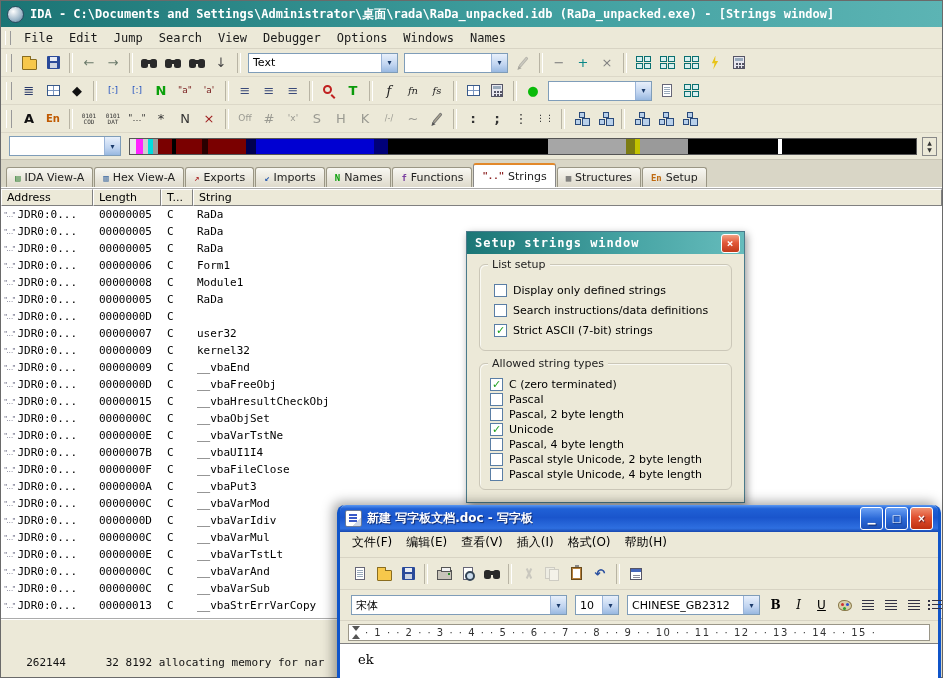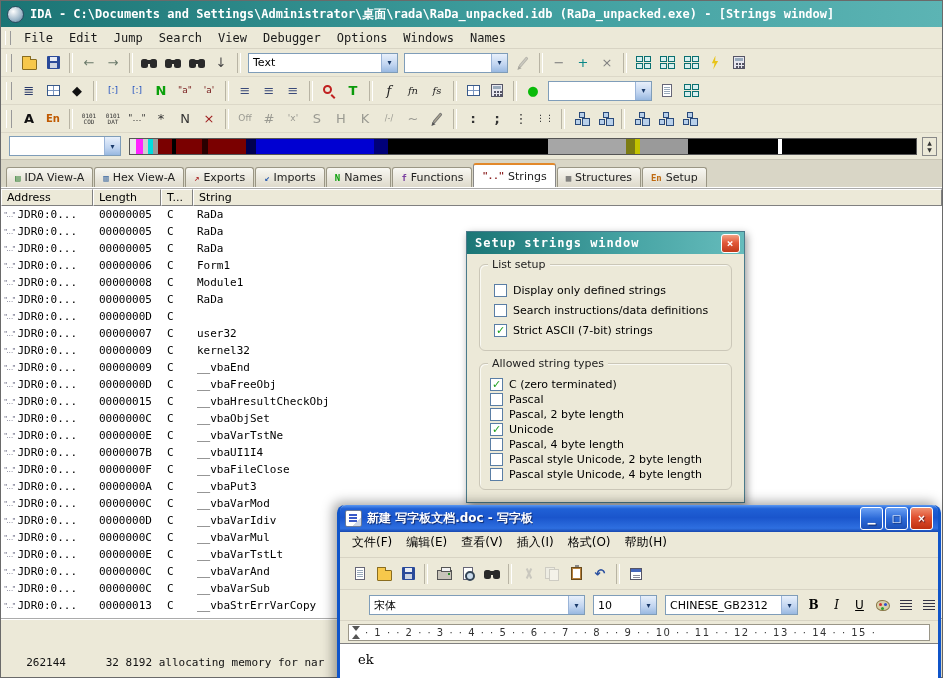--- a/index.html
+++ b/index.html
@@ -98,21 +98,21 @@
   .wp-btns{margin-left:auto;display:flex;gap:2px}
   .wp-btn{width:21px;height:21px;border:1px solid #fff;border-radius:3px;color:#fff;font-size:10px;
           display:flex;align-items:center;justify-content:center;
           background:linear-gradient(180deg,#6aa0f4,#2c6ad8 50%,#1c50b8)}
   .wp-btn.close{background:linear-gradient(180deg,#f09070,#e05030 45%,#c03010)}
   .wp-menu{height:25px;flex:none;display:flex;align-items:flex-start;padding:0 6px;gap:2px;font-size:12px;
            background:#ece9d8;border-bottom:1px solid #d8d4c4}
   .wp-menu .menu-item{padding:2px 6px}
   .wp-toolbar{height:31px;flex:none;display:flex;align-items:center;padding:0 8px;background:#ece9d8;
               border-bottom:1px solid #d8d4c4}
-  .wp-format{height:30px;flex:none;display:flex;align-items:center;padding:0 26px;background:#ece9d8;
+  .wp-format{height:30px;flex:none;display:flex;align-items:center;padding:0 8px;background:#ece9d8;
              border-bottom:1px solid #d8d4c4;gap:2px}
   .fmt-btn{width:21px;height:20px;display:flex;align-items:center;justify-content:center;font-size:12px;flex:none}
   .fmt-btn.b{font-family:"DejaVu Serif",serif;font-weight:bold}
   .fmt-btn.i{font-family:"DejaVu Serif",serif;font-style:italic}
   .fmt-btn.u{text-decoration:underline}
   .align-group{margin-left:auto;display:flex;gap:2px}
   .wp-ruler{height:22px;flex:none;background:#ece9d8;display:flex;align-items:center;padding:0 8px}
   .ruler-inner{flex:1;height:15px;background:#fff;border:1px solid #9a9688;position:relative;display:flex;
                align-items:center;font-size:10px;color:#333;overflow:hidden}
   .ruler-text{white-space:nowrap;letter-spacing:1.5px;padding-left:16px;font-family:"DejaVu Sans",sans-serif}
@@ -887,21 +887,21 @@
         <span class="tb-btn">
           <span class="sh sh-datetime"></span>
         </span>
       </div>
 
     <div class="wp-format">
       <span class="combo" style="width:216px">
         <span class="combo-text">宋体</span>
         <span class="combo-btn">▾</span>
       </span>
-      <span class="combo" style="width:64px">
+      <span class="combo" style="width:44px">
         <span class="combo-text">10</span>
         <span class="combo-btn">▾</span>
       </span>
       <span class="combo" style="width:133px">
         <span class="combo-text">CHINESE_GB2312</span>
         <span class="combo-btn">▾</span>
       </span>
       <span class="fmt-btn b">B</span>
       <span class="fmt-btn i">I</span>
       <span class="fmt-btn u">U</span>

